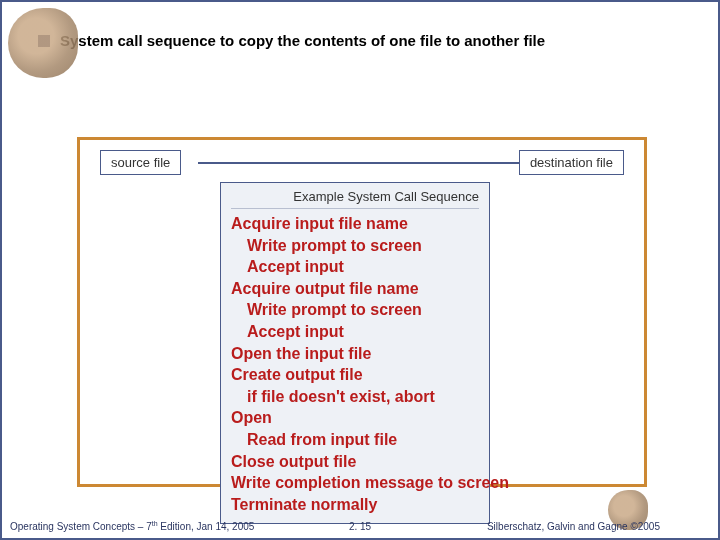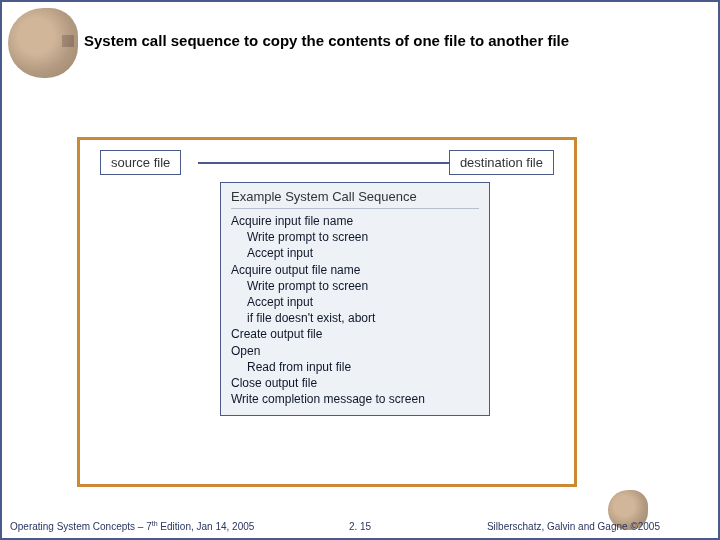--- a/index.html
+++ b/index.html
@@ -43,42 +43,42 @@
   .title {
     text-align: center;
     font-size: 26px;
     font-weight: bold;
     color: #2a3560;
     text-decoration: underline;
     padding-top: 12px;
     letter-spacing: 0.5px;
   }
   .bullet-row {
-    margin: 30px 0 0 60px;
+    margin: 30px 0 0 36px;
     display: flex;
     align-items: flex-start;
     gap: 10px;
   }
   .bullet-sq {
     width: 12px;
     height: 12px;
     background: #2a3560;
     margin-top: 3px;
     flex-shrink: 0;
   }
   .bullet-text {
     font-size: 15px;
     font-weight: bold;
     color: #000;
   }
   .diagram {
     position: absolute;
     top: 135px;
     left: 75px;
-    width: 500px;
+    width: 570px;
     height: 350px;
     border: 3px solid #cc8833;
     background: #fff;
   }
   .file-box {
     position: absolute;
     border: 1px solid #4a5a8a;
     background: #fff;
     padding: 4px 10px;
     font-size: 13px;
@@ -106,32 +106,33 @@
   .callbox {
     position: absolute;
     top: 42px;
     left: 140px;
     width: 270px;
     border: 1px solid #4a5a8a;
     background: #eef1f6;
     padding: 6px 10px 8px 10px;
   }
   .callbox-title {
-    text-align: left;
+    text-align: right;
     font-size: 13px;
     color: #333;
     padding-bottom: 4px;
     border-bottom: 1px solid #b8bfd0;
     margin-bottom: 4px;
   }
   .call-line {
-    font-size: 12px;
-    color: #0f172a;
+    font-size: 16px;
+    color: #b91c1c;
     line-height: 1.35;
     white-space: pre;
+    font-weight: bold;
   }
   .indent1 { padding-left: 16px; }
   .footer {
     position: absolute;
     bottom: 6px;
     left: 8px;
     right: 8px;
     display: flex;
     justify-content: space-between;
     align-items: flex-end;
@@ -165,26 +166,28 @@
     <div class="file-box dst-box">destination  file</div>
 
     <div class="callbox">
       <div class="callbox-title">Example System Call Sequence</div>
       <div class="call-line">Acquire input file name</div>
       <div class="call-line indent1">Write prompt to screen</div>
       <div class="call-line indent1">Accept input</div>
       <div class="call-line">Acquire output file name</div>
       <div class="call-line indent1">Write prompt to screen</div>
       <div class="call-line indent1">Accept input</div>
+      <div class="call-line">Open the input file</div>
+      <div class="call-line">Create output file</div>
       <div class="call-line indent1">if file doesn't exist, abort</div>
-      <div class="call-line">Create output file</div>
       <div class="call-line">Open</div>
       <div class="call-line indent1">Read from input file</div>
       <div class="call-line">Close output file</div>
       <div class="call-line">Write completion message to screen</div>
+      <div class="call-line">Terminate normally</div>
     </div>
   </div>
 
   <div class="logo-bottom">
     <div class="dino"></div>
   </div>
 
   <div class="footer">
     <div class="footer-left">
       <span>Operating System Concepts – 7</span><sup>th</sup><span> Edition, Jan 14, 2005</span>

